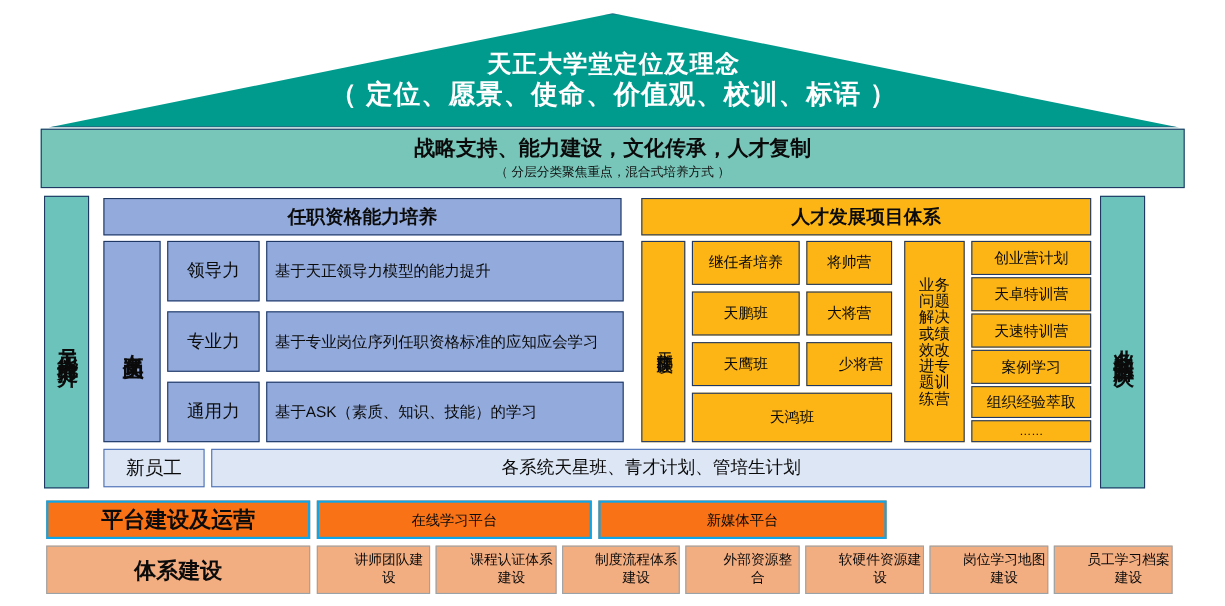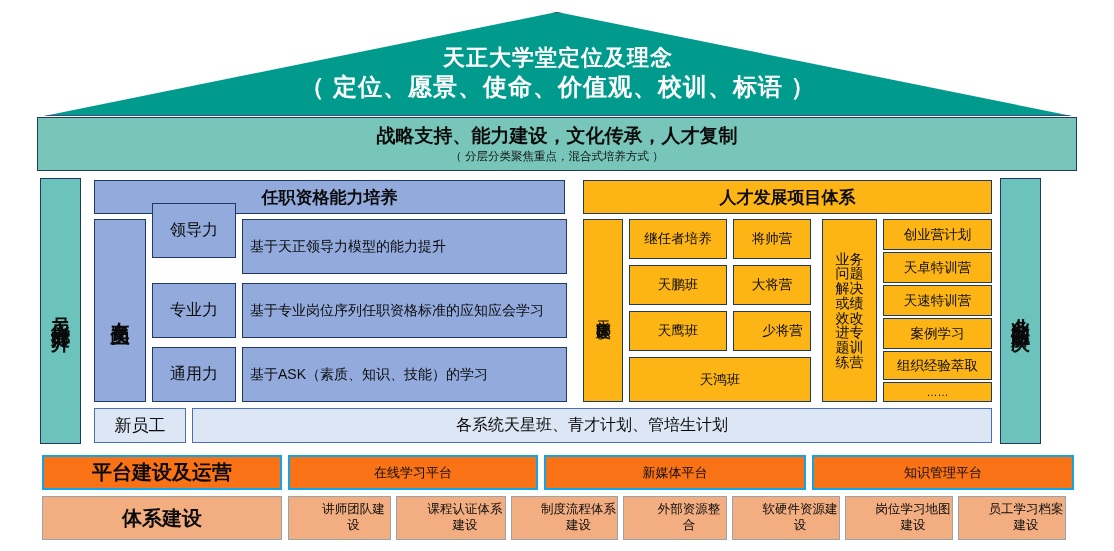--- a/index.html
+++ b/index.html
@@ -101,21 +101,21 @@
     <div class="b1">战略支持、能力建设，文化传承，人才复制</div>
     <div class="b2">（ 分层分类聚焦重点，混合式培养方式 ）</div>
   </div>
 
   <div id="pillar-left" class="abs pillar">员工能力提升</div>
   <div id="pillar-right" class="abs pillar">业务问题解决</div>
 
   <div id="blue-head" class="abs blue-hdr ctr">任职资格能力培养</div>
   <div id="onjob" class="abs">在岗员工</div>
 
-  <div class="abs blue-box ctr cap" style="left:152px;top:203px;">领导力</div>
+  <div class="abs blue-box ctr cap" style="left:152px;top:219px;">领导力</div>
   <div class="abs blue-box desc" style="left:242px;top:219px;">基于天正领导力模型的能力提升</div>
 
   <div class="abs blue-box ctr cap" style="left:152px;top:283px;">专业力</div>
   <div class="abs blue-box desc" style="left:242px;top:283px;">基于专业岗位序列任职资格标准的应知应会学习</div>
 
   <div class="abs blue-box ctr cap" style="left:152px;top:347px;">通用力</div>
   <div class="abs blue-box desc" style="left:242px;top:347px;">基于ASK（素质、知识、技能）的学习</div>
 
   <div id="or-head" class="abs or-hdr ctr">人才发展项目体系</div>
   <div id="cadre" class="abs">干部梯队建设</div>
@@ -141,21 +141,20 @@
   <div class="abs or-box ctr" style="left:883px;top:318px;width:109px;height:31px;">案例学习</div>
   <div class="abs or-box ctr" style="left:883px;top:351px;width:109px;height:29px;">组织经验萃取</div>
   <div class="abs or-box ctr" style="left:883px;top:382px;width:109px;height:20px;font-size:11px;">……</div>
 
   <div id="newemp-cap" class="abs ctr">新员工</div>
   <div id="newemp-body" class="abs ctr">各系统天星班、青才计划、管培生计划</div>
 
   <div id="plat-main" class="abs grn ctr">平台建设及运营</div>
   <div class="abs grn ctr plat-item" style="left:288px;width:250px;">在线学习平台</div>
   <div class="abs grn ctr plat-item" style="left:544px;width:262px;">新媒体平台</div>
-  <div class="abs grn ctr plat-item" style="left:812px;width:262px;">知识管理平台</div>
 
   <div id="sys-main" class="abs sal ctr">体系建设</div>
   <div class="abs sal ctr sys-item" style="left:288px;width:103px;">讲师团队建设</div>
   <div class="abs sal ctr sys-item" style="left:396px;width:110px;">课程认证体系建设</div>
   <div class="abs sal ctr sys-item" style="left:511px;width:107px;">制度流程体系建设</div>
   <div class="abs sal ctr sys-item" style="left:623px;width:104px;">外部资源整合</div>
   <div class="abs sal ctr sys-item" style="left:732px;width:108px;">软硬件资源建设</div>
   <div class="abs sal ctr sys-item" style="left:845px;width:108px;">岗位学习地图建设</div>
   <div class="abs sal ctr sys-item" style="left:958px;width:108px;">员工学习档案建设</div>
 

